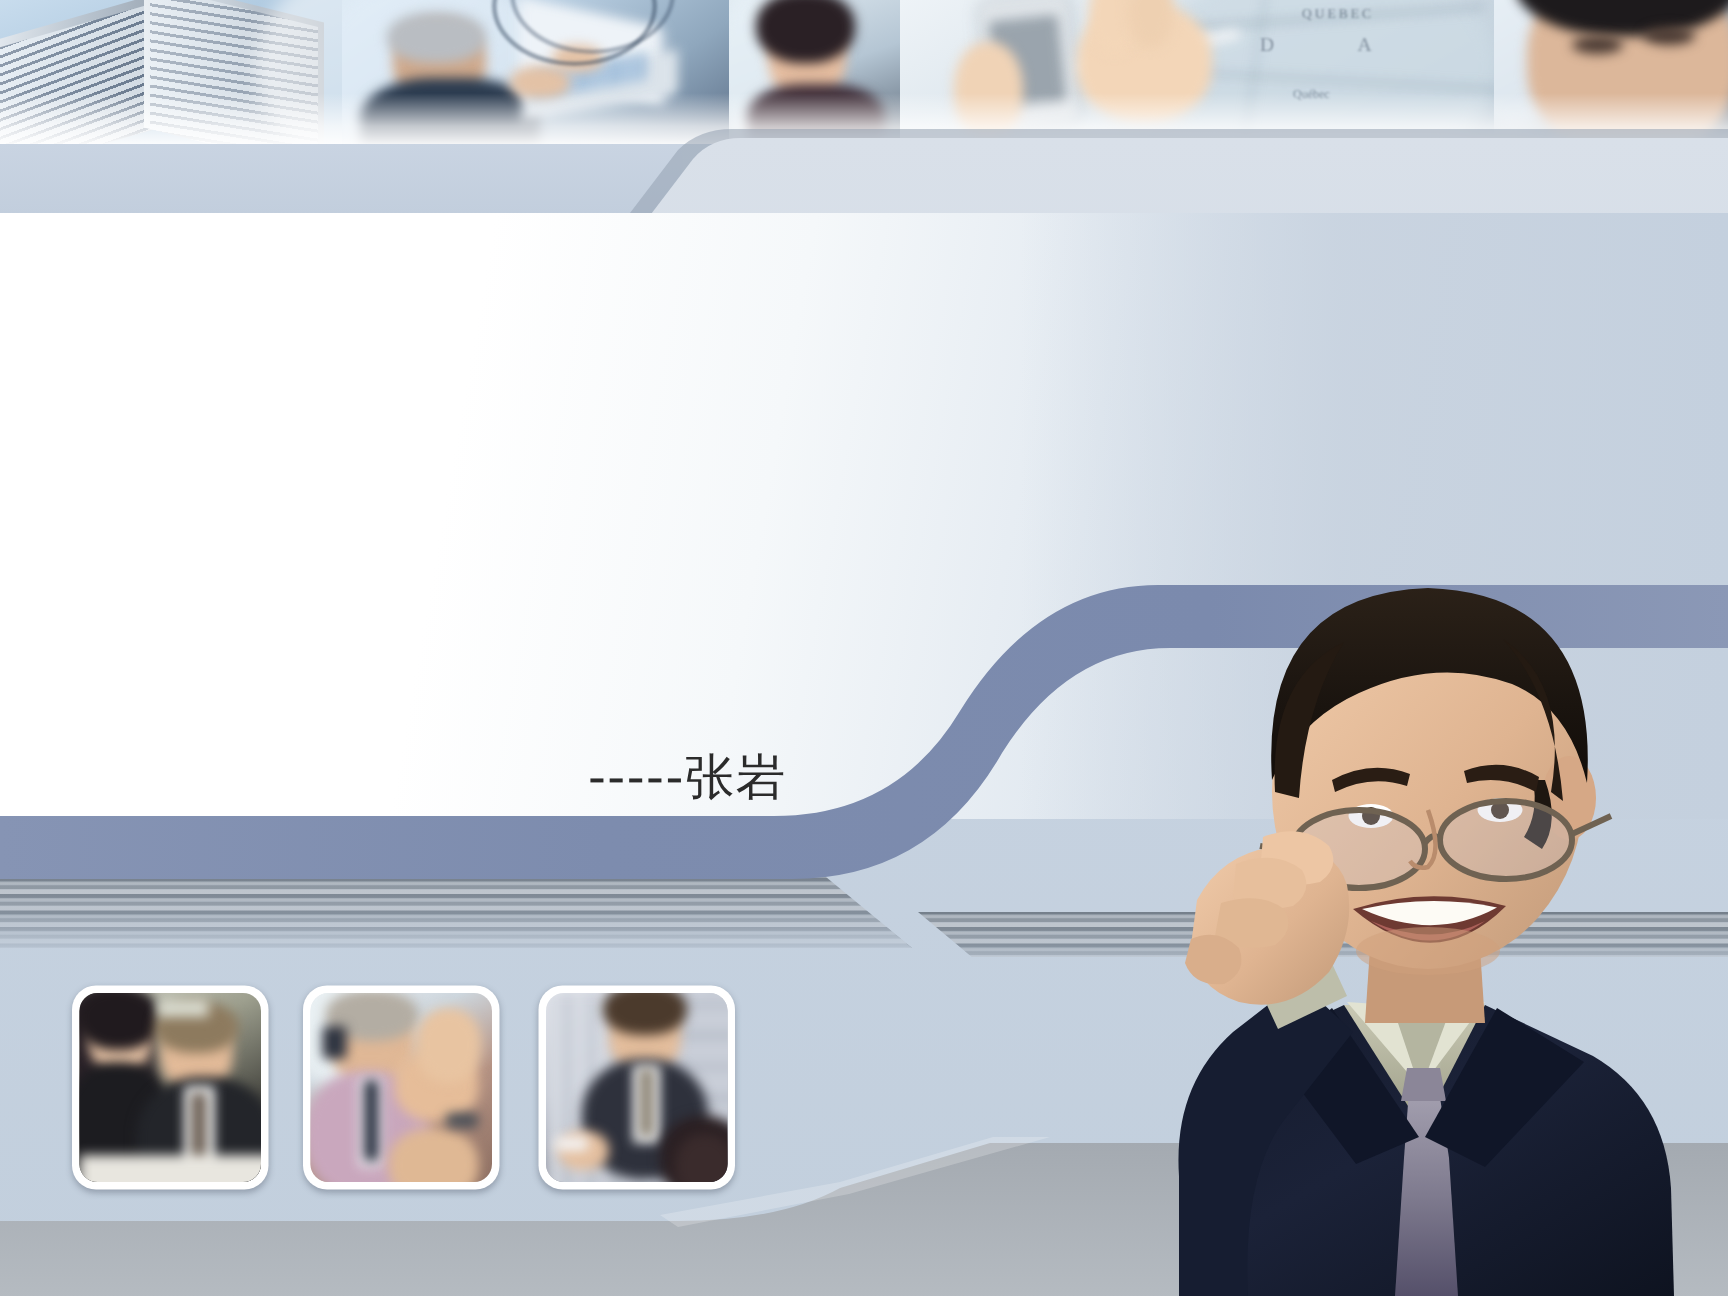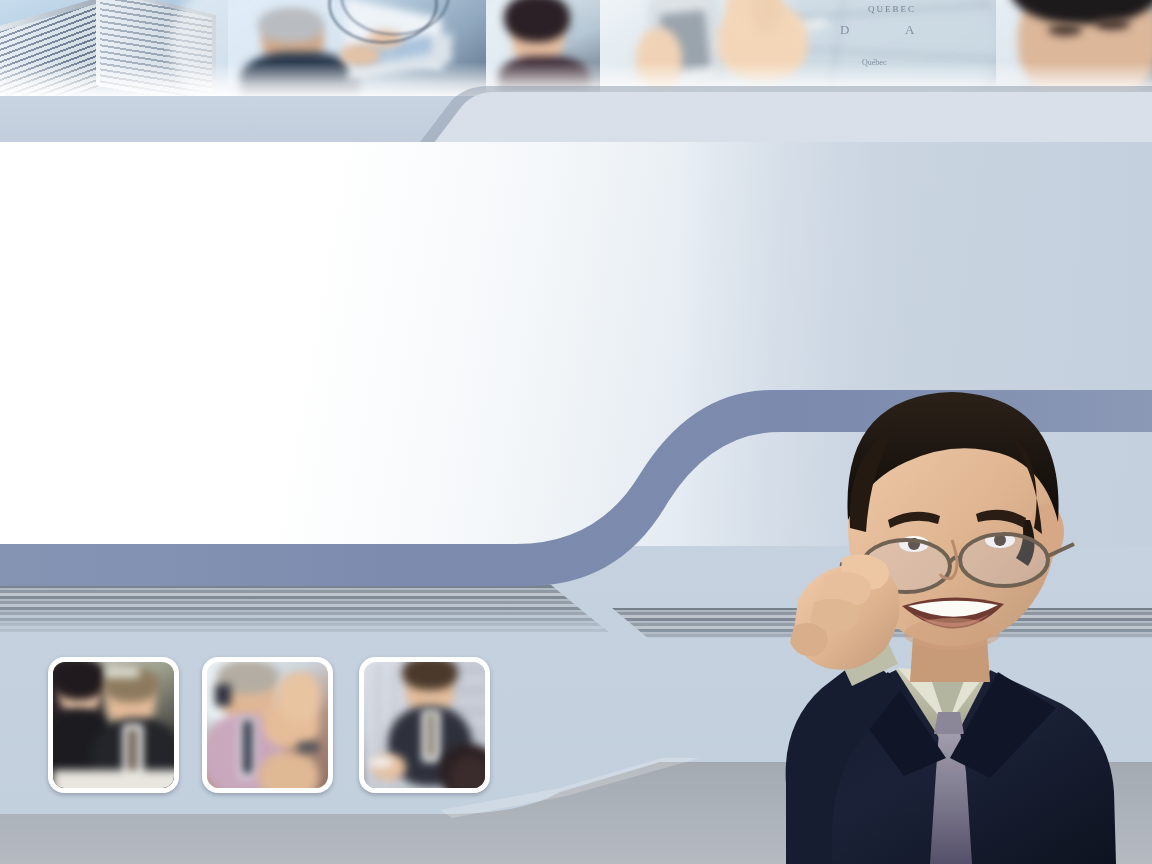--- a/index.html
+++ b/index.html
@@ -239,20 +239,21 @@
 
     <path d="M 388,124 L 452,40 Q 466,26 488,26 L 1152,26 L 1152,36 L 492,36 Q 474,36 464,48 L 400,130 Z" fill="#93a0b0" opacity=".55"></path>
 
     <path d="M 398,130 L 462,46 Q 474,32 494,32 L 1152,32 L 1152,420 L 398,420 Z" fill="url(#gPanel)"></path>
   </svg>
 
   <div class="content-slab"></div>
   <div class="content-slab-fade"></div>
 
 
+  <div class="byline">-----张岩</div>
 
   <svg width="1152" height="300" style="position:absolute;left:0;top:376px;">
     <defs>
       <linearGradient id="gSwoosh" x1="0" y1="0" x2="1" y2="0">
         <stop offset="0%" stop-color="#8694b4"></stop>
         <stop offset="35%" stop-color="#7d8cae"></stop>
         <stop offset="70%" stop-color="#7b8aad"></stop>
         <stop offset="100%" stop-color="#8b98b6"></stop>
       </linearGradient>
       <linearGradient id="gStripe" x1="0" y1="0" x2="0" y2="1">

